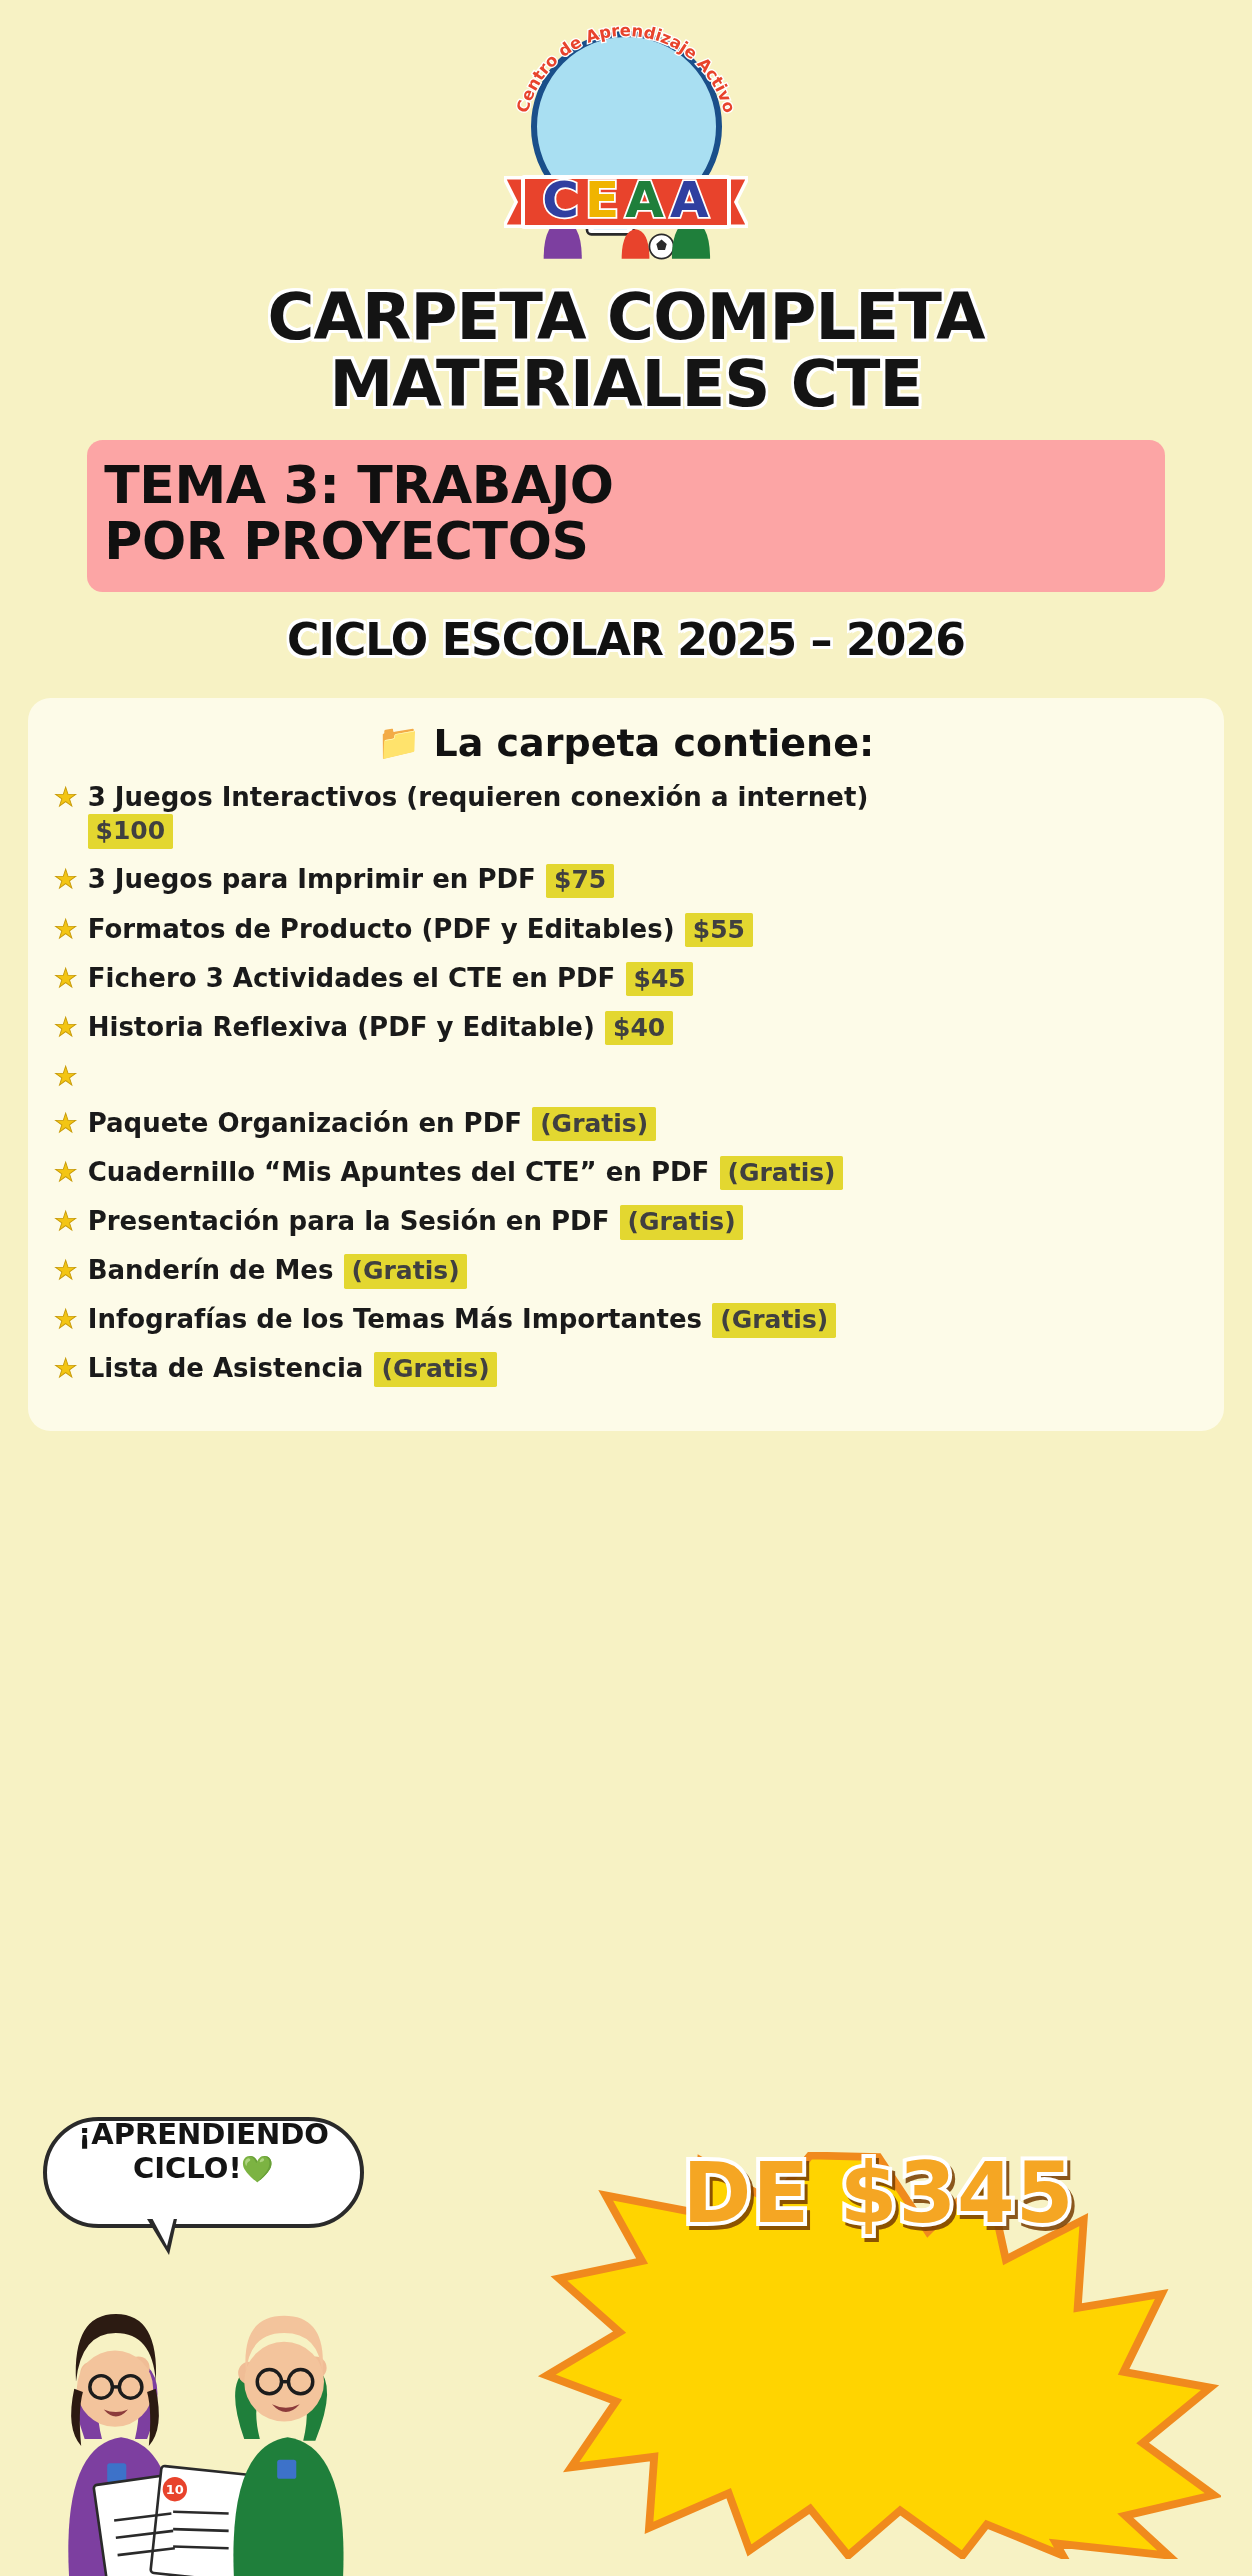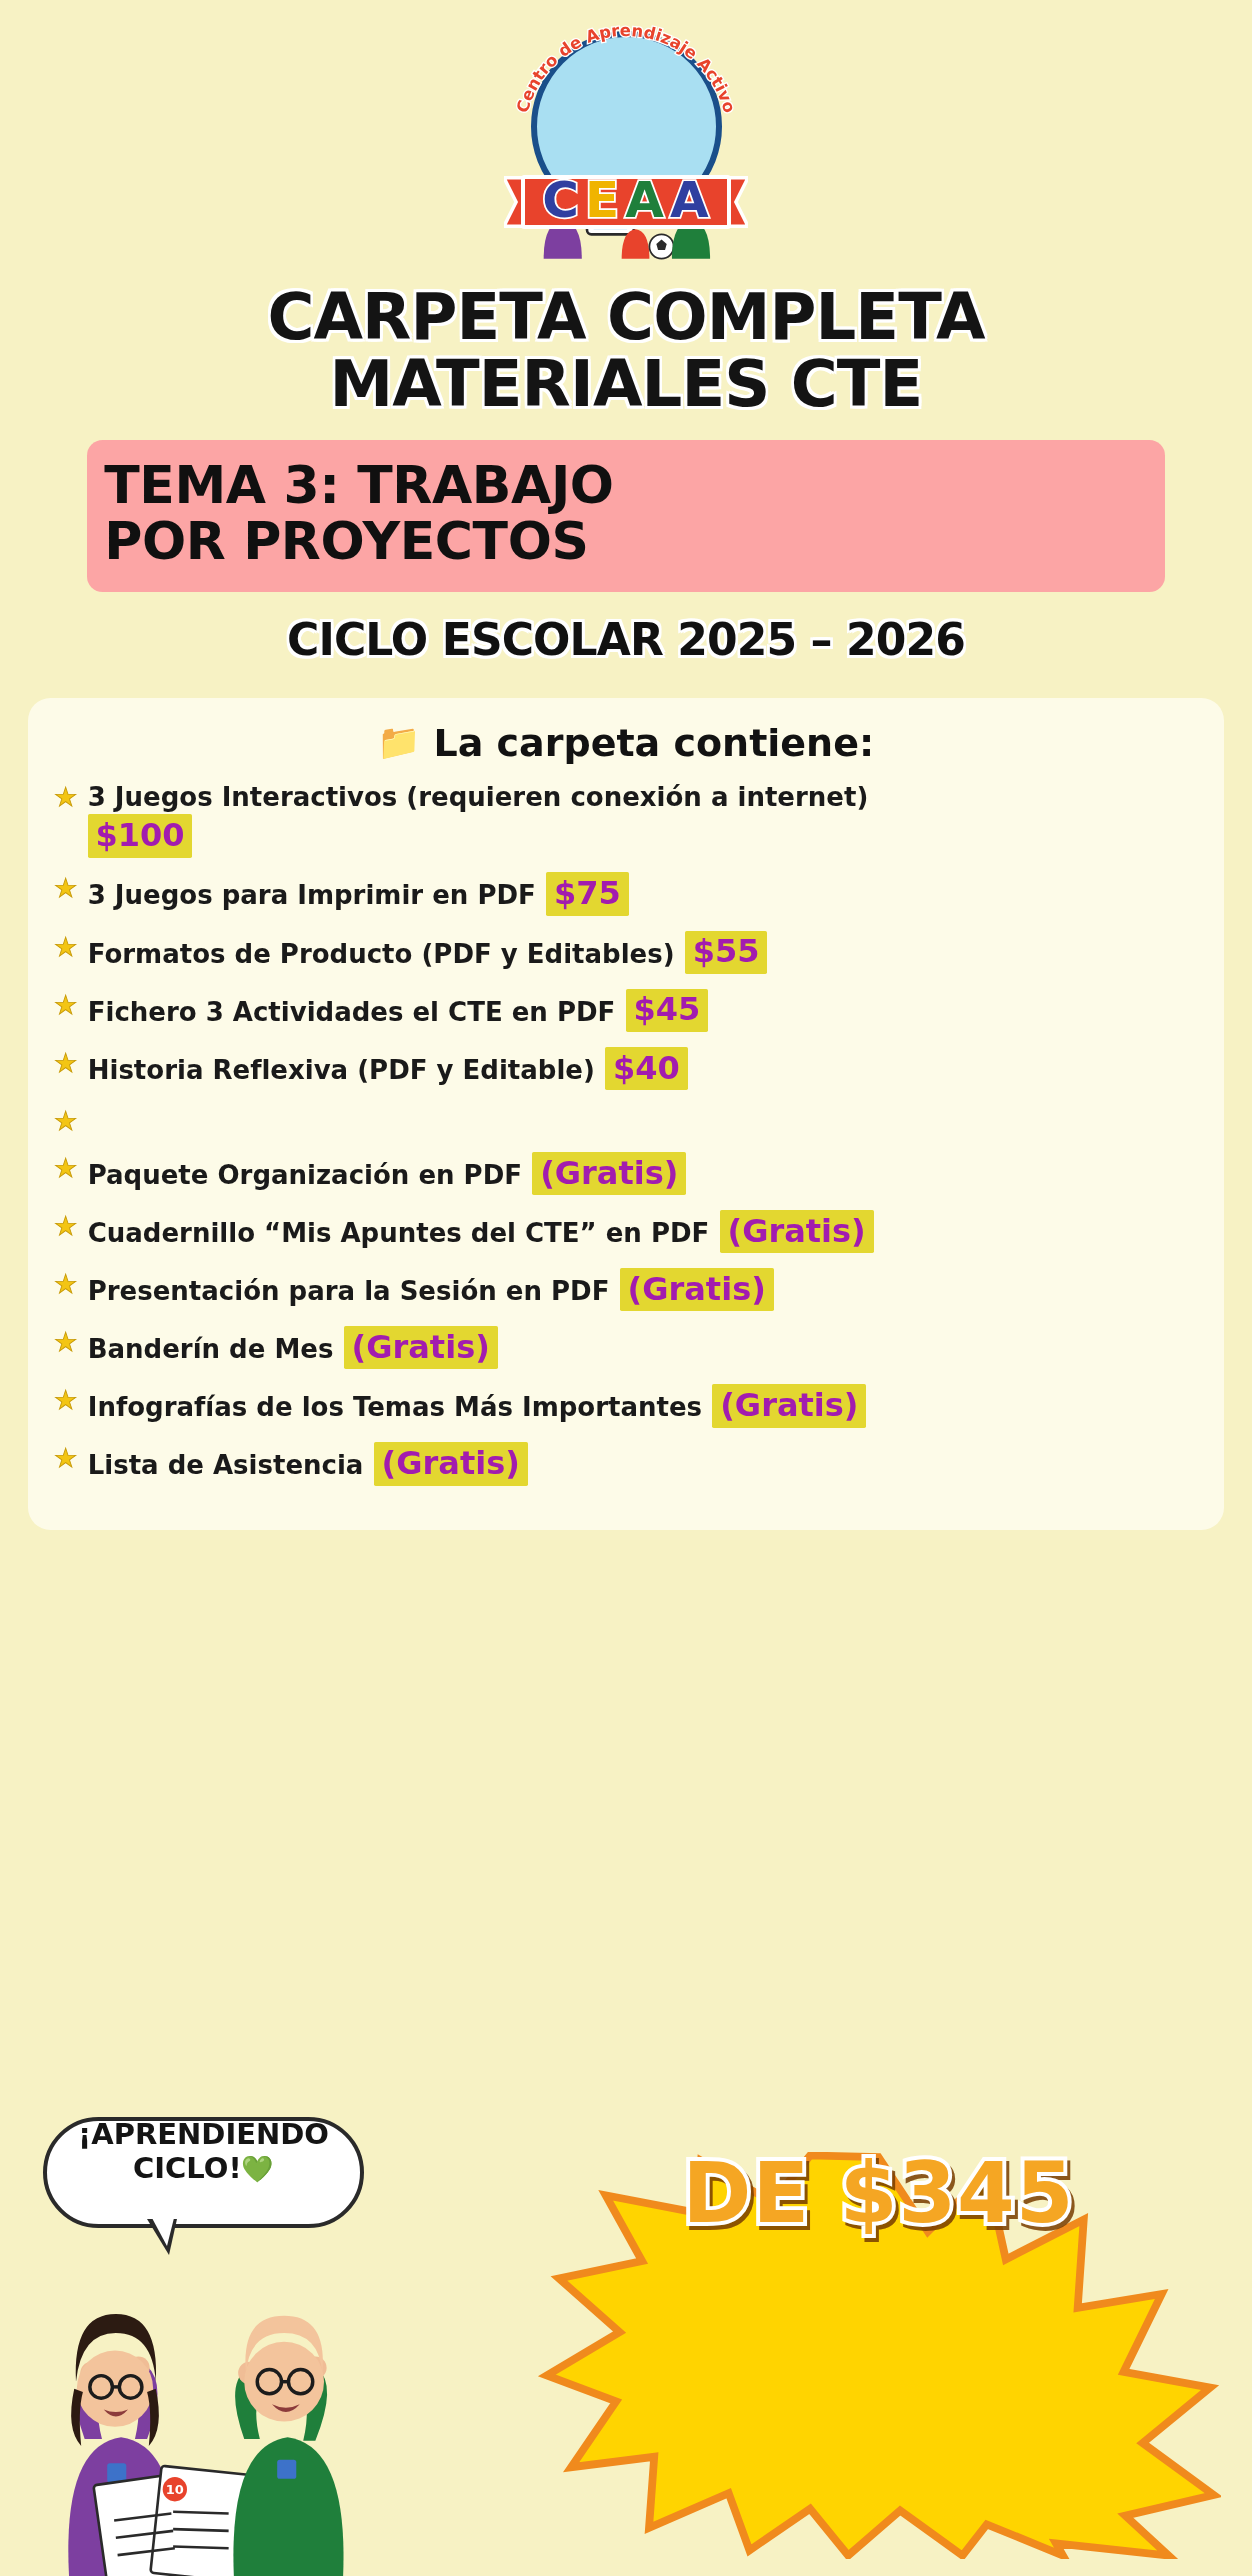--- a/index.html
+++ b/index.html
@@ -186,22 +186,22 @@
     font-weight: bold;
     font-size: 26px;
     color: #1a1a1a;
     line-height: 1.3;
   }
   .price {
     display: inline-block;
     background: #e3d730;
     font-family: "DejaVu Sans", sans-serif;
     font-weight: bold;
-    font-size: 32px;
-    color: #a21caf;
+    font-size: 25px;
+    color: #404040;
     padding: 0.9px 7.8px;
     margin-left: 10.4px;
     border-radius: 1.7px;
     white-space: nowrap;
   }
 
   
   .bottom {
     position: absolute;
     left: 0;

